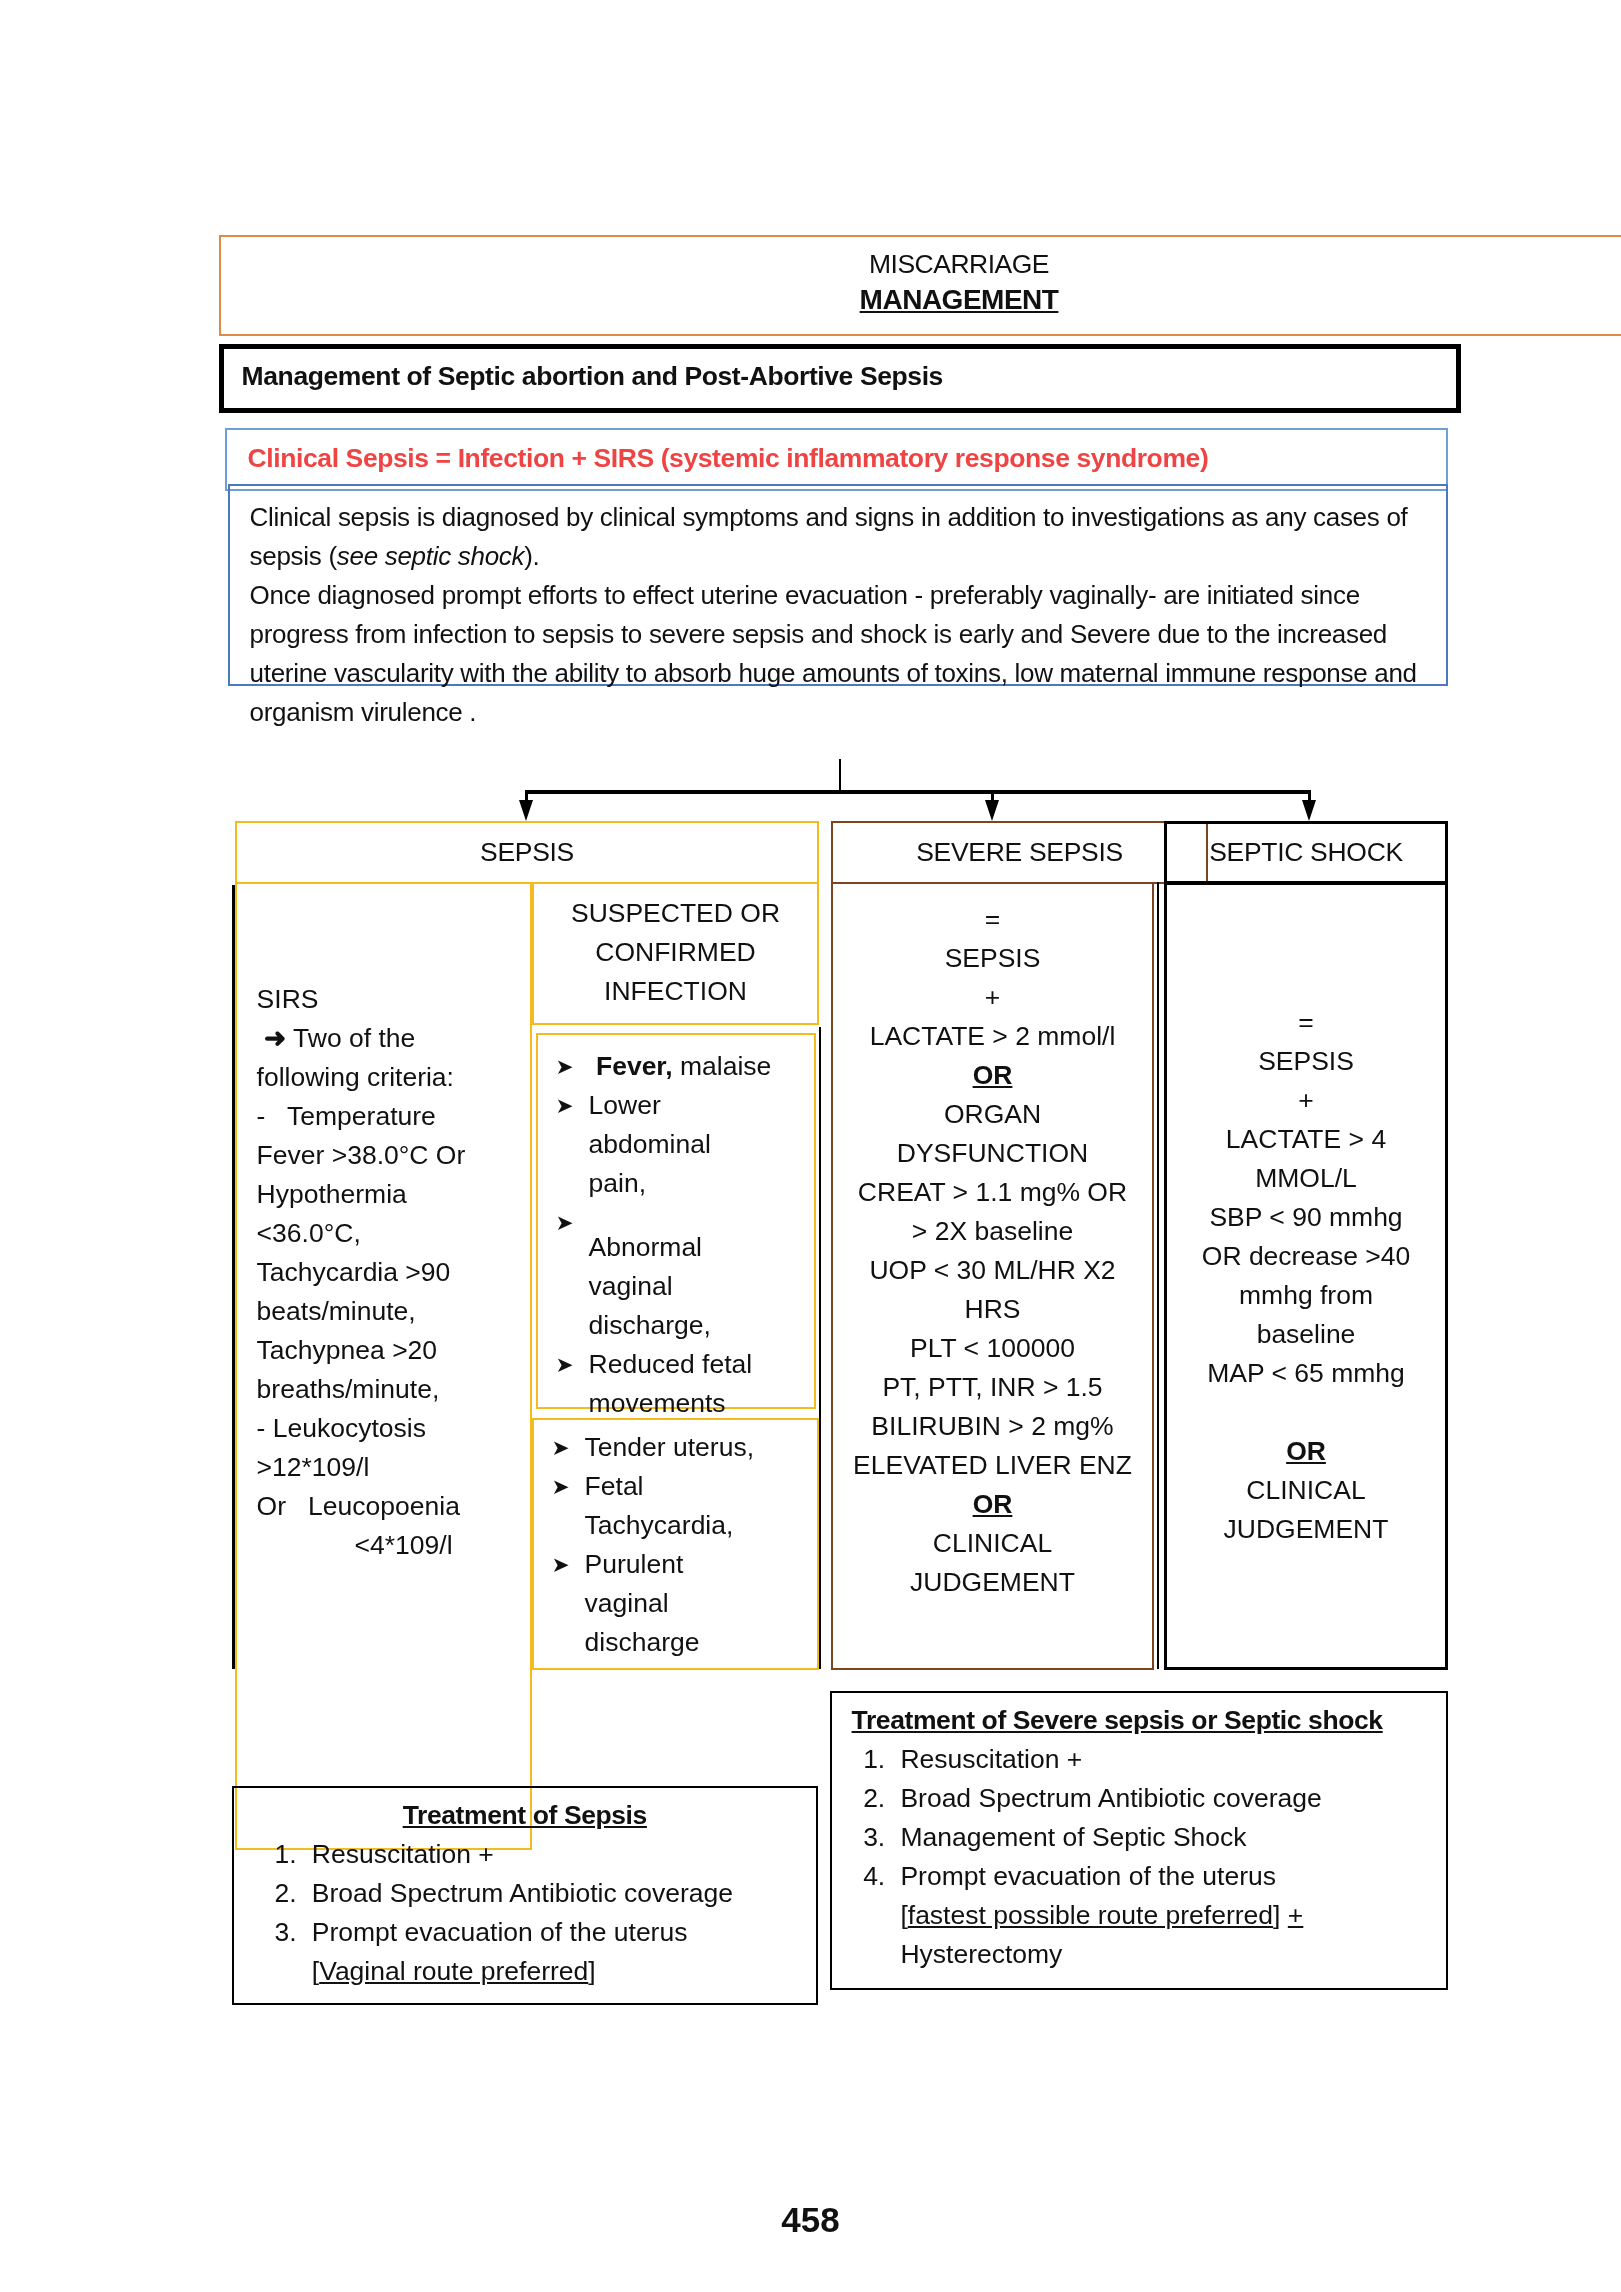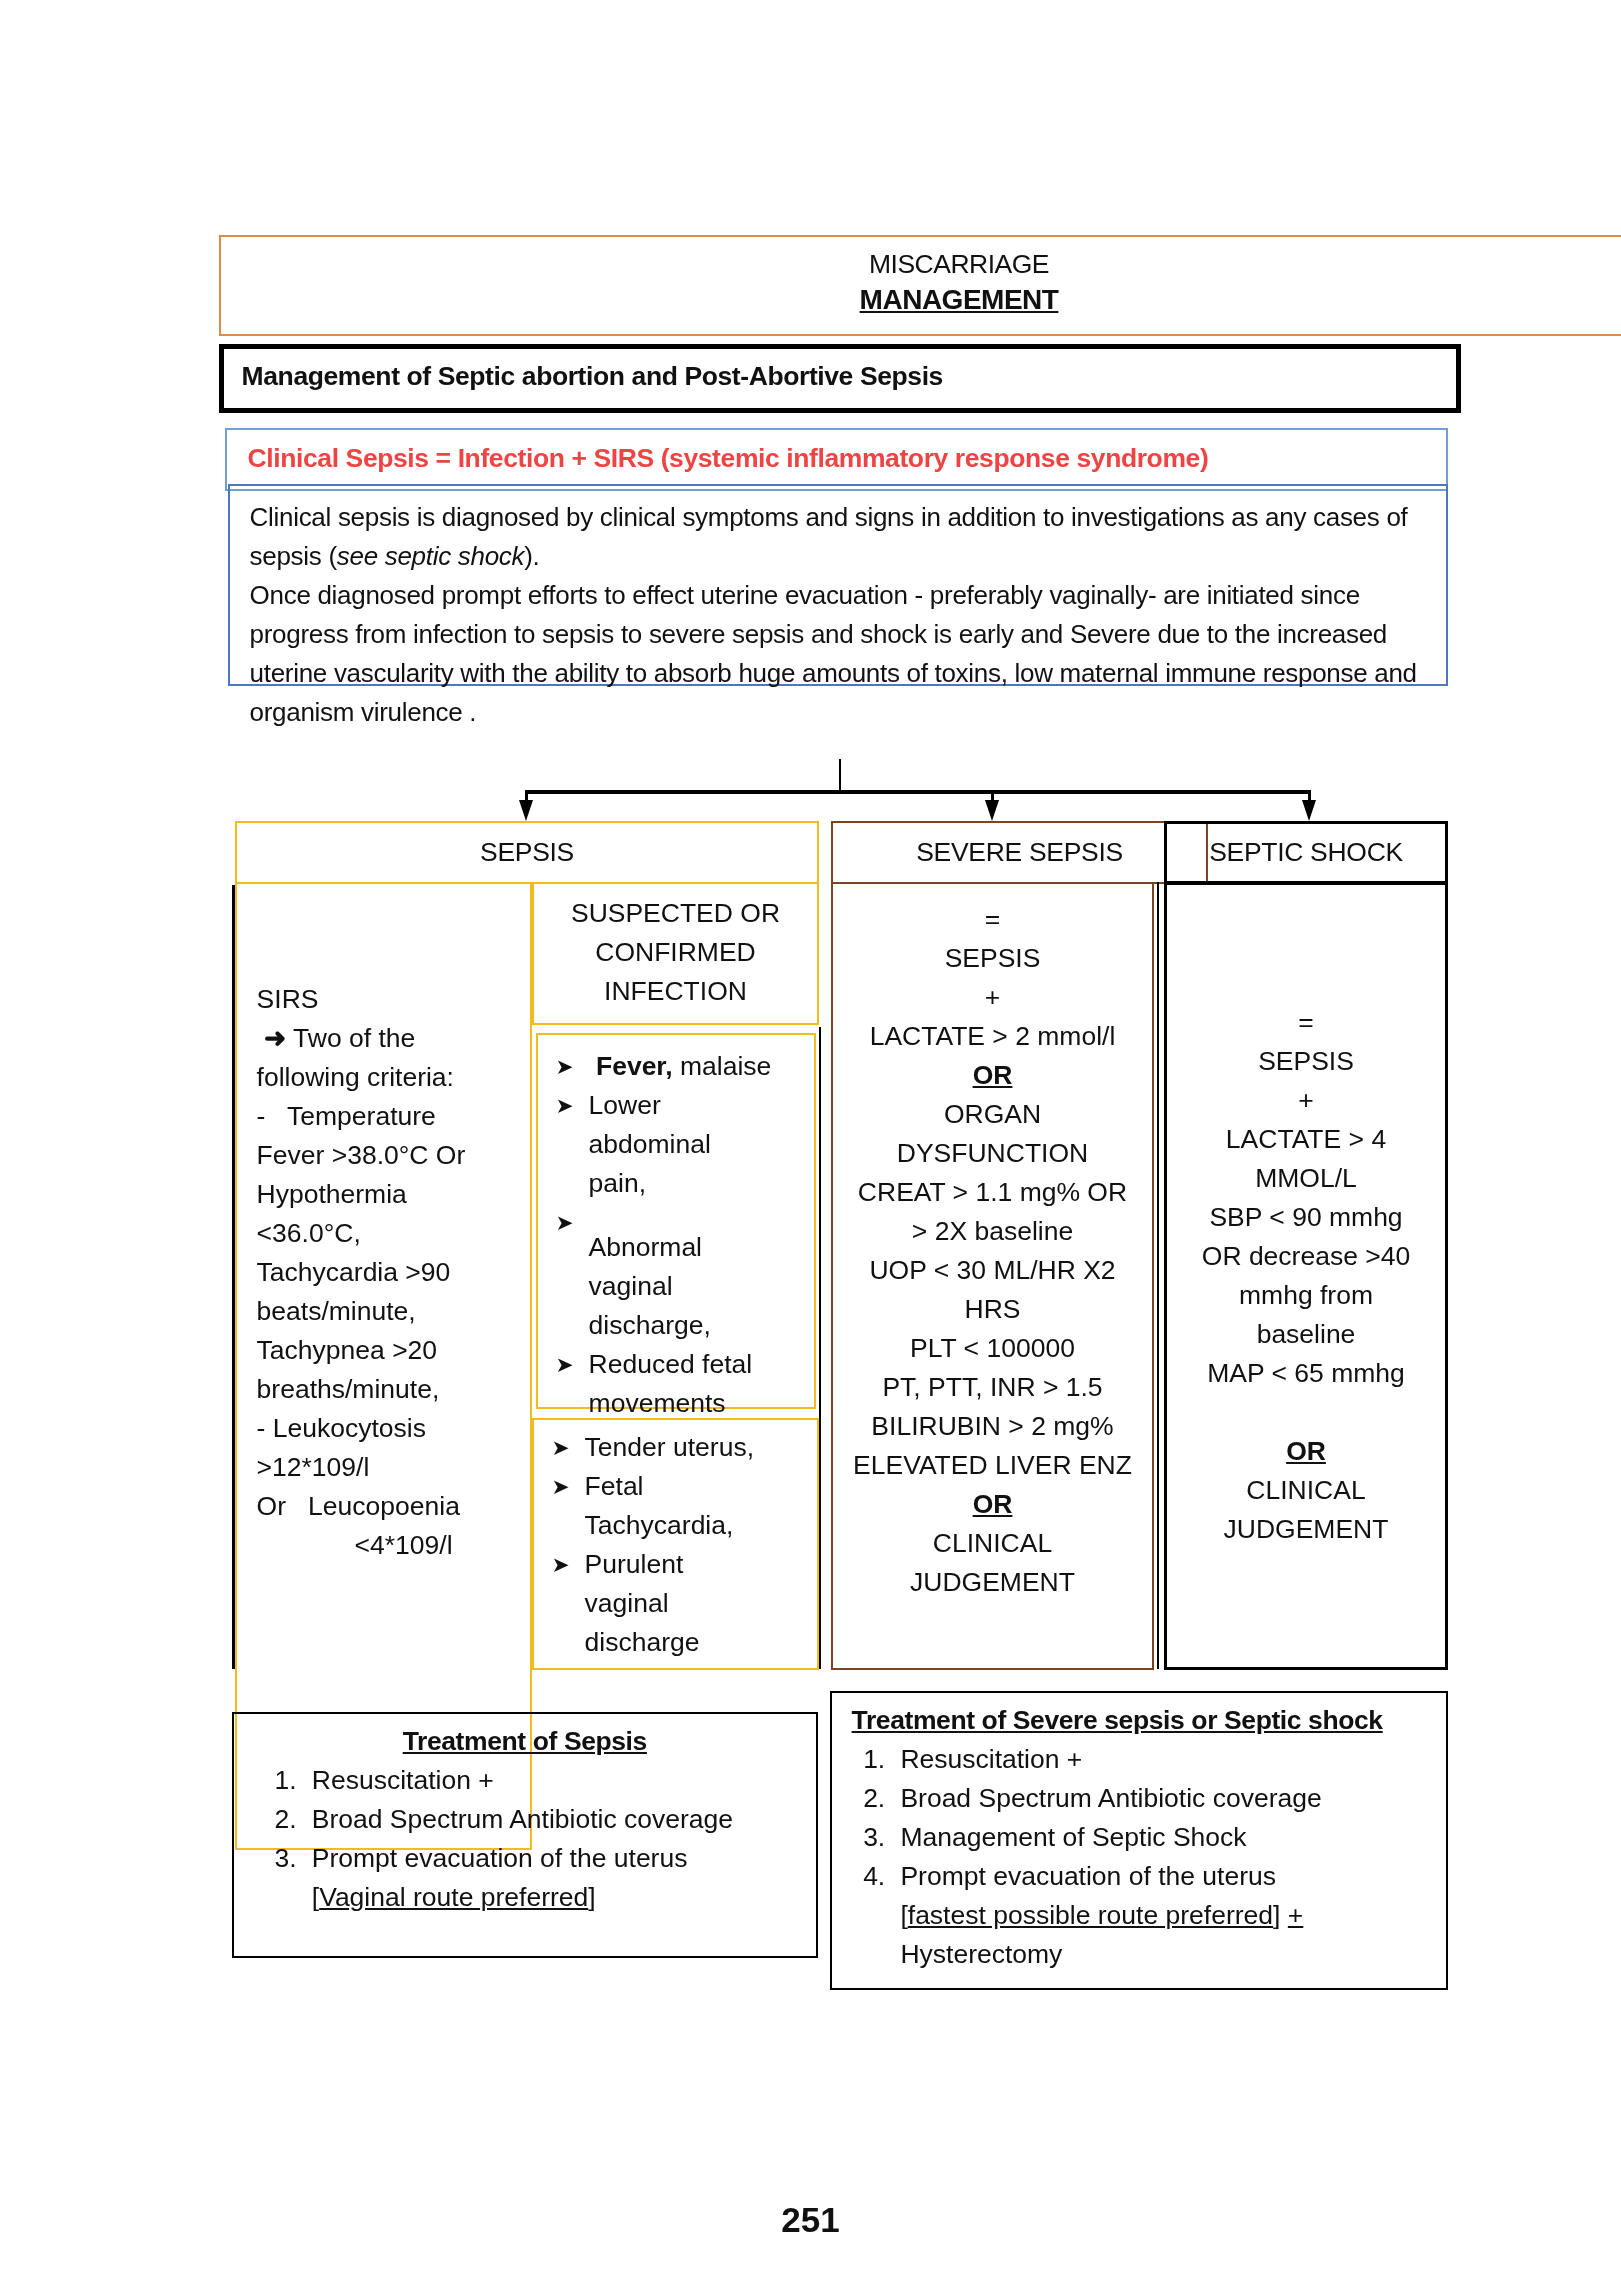--- a/index.html
+++ b/index.html
@@ -44,21 +44,21 @@
   .outer-black-v { position:absolute; width:2px; background:#000; }
 
   
   #col-severe { left:831px; top:882px; width:323px; height:788px; border:2.9px solid #7a4520; text-align:center; padding-top:15.7px; font-size:26.5px; line-height:39px; }
   
   #col-shock { left:1164px; top:882px; width:284px; height:788px; border:3.9px solid #000; text-align:center; padding-top:118px; font-size:26.5px; line-height:39px; }
   .or { font-weight:bold; text-decoration:underline; }
 
   
   .treat { border:2.9px solid #000; font-size:26.5px; line-height:39px; }
-  #treat-sepsis { left:232px; top:1712px; width:586px; height:246px; padding:7.8px 9.8px 0 29px; }
+  #treat-sepsis { left:232px; top:1786px; width:586px; height:219px; padding:7.8px 9.8px 0 29px; }
   #treat-severe { left:830px; top:1691px; width:618px; height:299px; padding:7.8px 9.8px 0 19.6px; }
   .treat .th { font-weight:bold; text-decoration:underline; letter-spacing:-0.4px; }
   #treat-sepsis .th { text-align:center; margin-left:-19.6px; }
   .treat ol { margin:0; padding-left:41px; }
   .treat ol li { padding-left:7.8px; }
   .u { text-decoration:underline; }
 
   #page-number { left:0; top:2200px; width:1621px; text-align:center; font-size:35px; font-weight:bold; font-family:"Liberation Sans", sans-serif; }
 </style>
 </head>
@@ -195,14 +195,14 @@
 <div id="treat-severe" class="abs treat">
   <div class="th">Treatment of Severe sepsis or Septic shock</div>
   <ol>
     <li>Resuscitation +</li>
     <li>Broad Spectrum Antibiotic coverage</li>
     <li>Management of Septic Shock</li>
     <li><span>Prompt evacuation of the uterus</span><br><span>[</span><span class="u">fastest possible route preferred</span><span>]</span> <span class="u">+</span><br><span>Hysterectomy</span></li>
   </ol>
 </div>
 
-<div id="page-number" class="abs">251</div>
+<div id="page-number" class="abs">458</div>
 
 
 </body></html>

